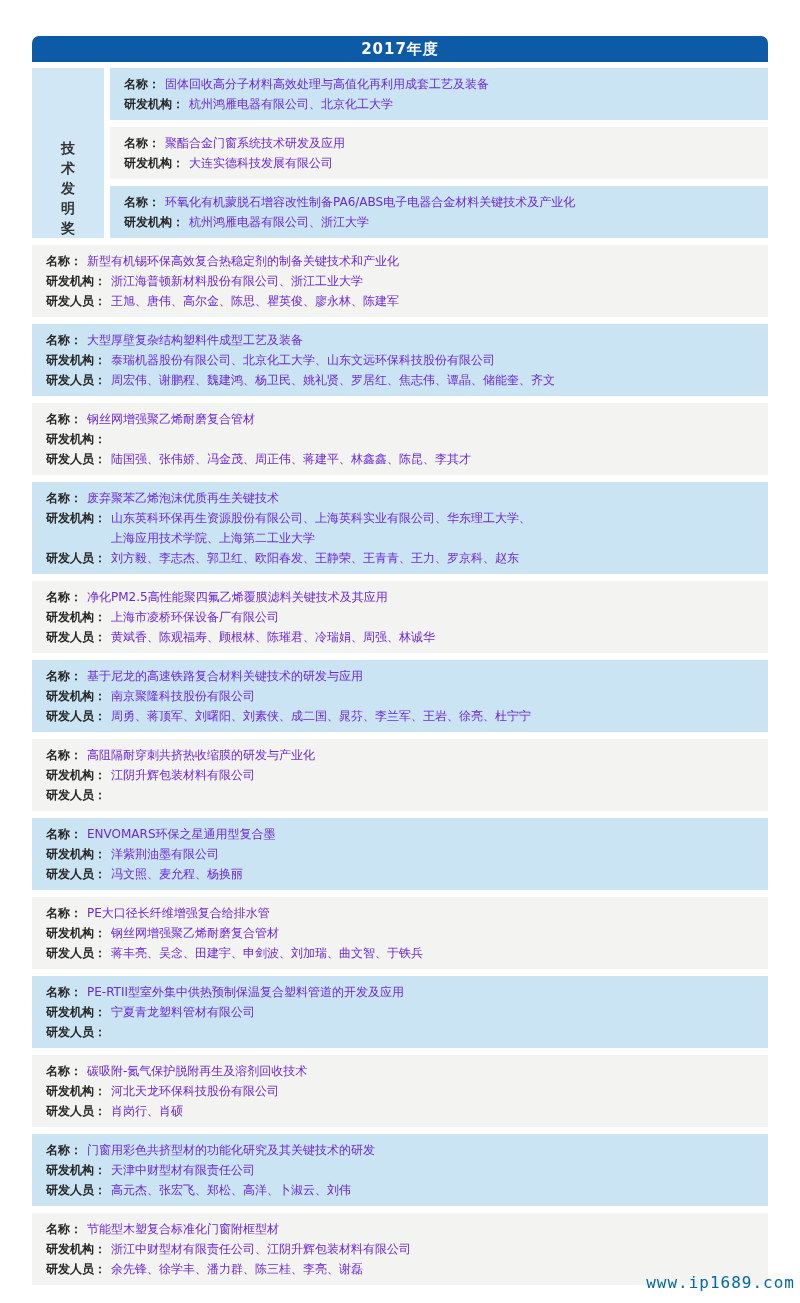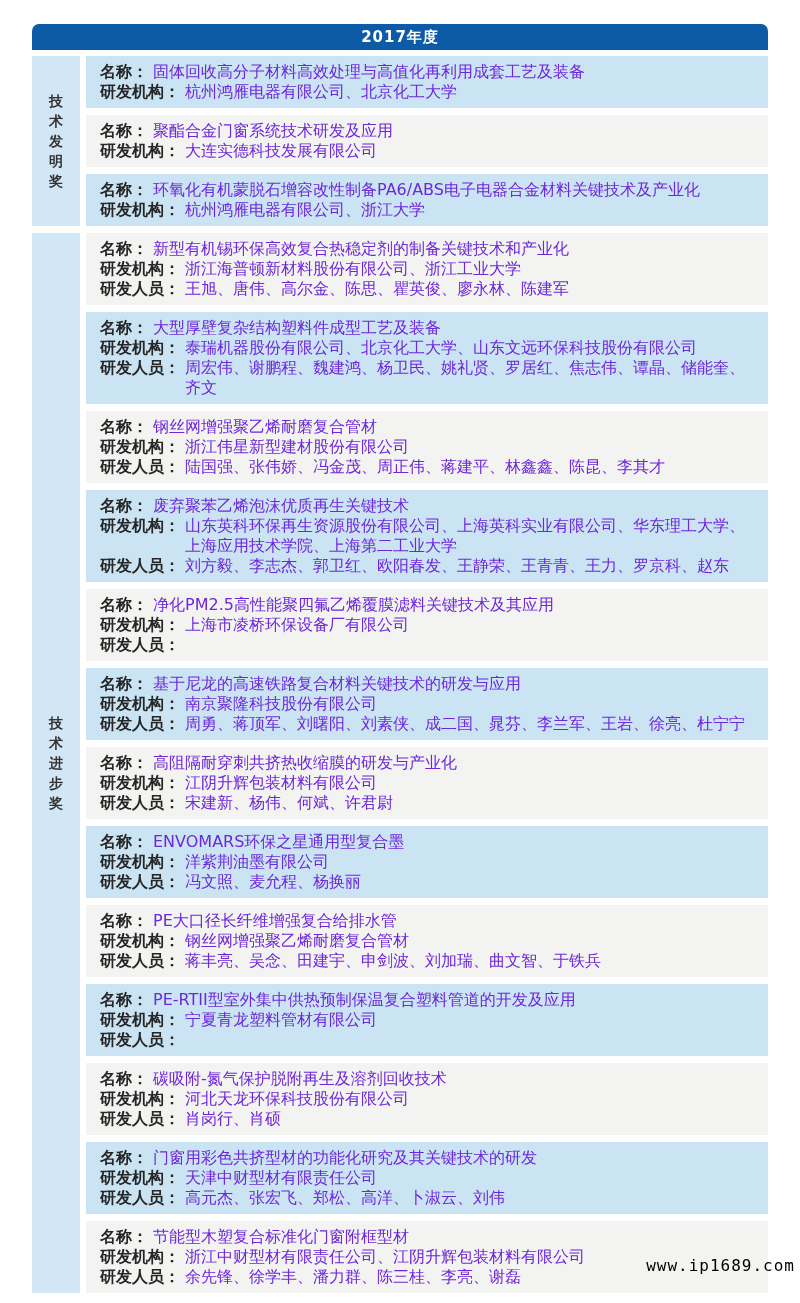--- a/index.html
+++ b/index.html
@@ -1,47 +1,47 @@
 <!DOCTYPE html>
 <html><head>
 <meta charset="utf-8">
 <style>
   html,body{margin:0;padding:0;}
   body{
     width:800px;height:1303px;background:#ffffff;overflow:hidden;
     font-family:"DejaVu Sans","Liberation Sans",sans-serif;
     position:relative;
   }
-  .table-wrap{position:absolute;left:32px;top:24px;width:736px;}
+  .table-wrap{position:absolute;left:32px;top:36px;width:736px;}
   .year-header{
     height:26px;background:#0d5aa6;border-radius:7px 7px 0 0;
     display:flex;align-items:center;justify-content:center;
   }
   .year-header span{color:#ffffff;font-size:15px;font-weight:bold;letter-spacing:1px;}
   .body{margin-top:6px;display:flex;flex-direction:column;gap:7px;}
   .section{display:flex;gap:6px;align-items:stretch;}
   .award-cell{
-    width:48px;flex:none;background:#d2e7f5;
-    display:flex;align-items:center;justify-content:center;
+    width:72px;flex:none;background:#d2e7f5;
+    display:flex;align-items:flex-end;justify-content:center;
   }
   .vtext{
     width:1.15em;font-size:14px;font-weight:bold;color:#333;
     word-break:break-all;line-height:20px;text-align:center;
   }
   .entries{flex:1;display:flex;flex-direction:column;gap:7px;}
   .entry{padding:6px 14px;}
   .entry.blue{background:#cbe4f4;}
   .entry.gray{background:#f3f3f1;}
-  .row{display:flex;line-height:20px;font-size:16px;}
+  .row{display:flex;line-height:20px;font-size:12px;}
   .lbl{flex:none;font-weight:bold;color:#262626;padding-right:5px;}
   .val{flex:1;color:#6d28d9;white-space:pre-line;}
   .watermark{
-    position:absolute;right:5px;bottom:28px;
+    position:absolute;right:5px;bottom:11px;
     font-family:"DejaVu Sans Mono","Liberation Mono",monospace;
-    font-size:16px;color:#000000;letter-spacing:1px;margin-top:16px;
+    font-size:16px;color:#0369a1;letter-spacing:1px;margin-top:16px;
   }
 </style>
 </head>
 <body>
 
 <div class="table-wrap">
   <div class="year-header">
     <span>2017年度</span>
   </div>
   <div class="body" id="sections-root">
@@ -76,23 +76,20 @@
               <span class="val">环氧化有机蒙脱石增容改性制备PA6/ABS电子电器合金材料关键技术及产业化</span>
             </div>
             <div class="row">
               <span class="lbl">研发机构：</span>
               <span class="val">杭州鸿雁电器有限公司、浙江大学</span>
             </div>
           </div>
         </div>
       </div>
       <div class="section">
-        <div class="award-cell">
-          <span class="vtext">技术进步奖</span>
-        </div>
         <div class="entries">
           <div class="entry gray">
             <div class="row">
               <span class="lbl">名称：</span>
               <span class="val">新型有机锡环保高效复合热稳定剂的制备关键技术和产业化</span>
             </div>
             <div class="row">
               <span class="lbl">研发机构：</span>
               <span class="val">浙江海普顿新材料股份有限公司、浙江工业大学</span>
             </div>
@@ -115,21 +112,20 @@
               <span class="val">周宏伟、谢鹏程、魏建鸿、杨卫民、姚礼贤、罗居红、焦志伟、谭晶、储能奎、齐文</span>
             </div>
           </div>
           <div class="entry gray">
             <div class="row">
               <span class="lbl">名称：</span>
               <span class="val">钢丝网增强聚乙烯耐磨复合管材</span>
             </div>
             <div class="row">
               <span class="lbl">研发机构：</span>
-              <span class="val">浙江伟星新型建材股份有限公司</span>
             </div>
             <div class="row">
               <span class="lbl">研发人员：</span>
               <span class="val">陆国强、张伟娇、冯金茂、周正伟、蒋建平、林鑫鑫、陈昆、李其才</span>
             </div>
           </div>
           <div class="entry blue">
             <div class="row">
               <span class="lbl">名称：</span>
               <span class="val">废弃聚苯乙烯泡沫优质再生关键技术</span>
@@ -148,20 +144,21 @@
             <div class="row">
               <span class="lbl">名称：</span>
               <span class="val">净化PM2.5高性能聚四氟乙烯覆膜滤料关键技术及其应用</span>
             </div>
             <div class="row">
               <span class="lbl">研发机构：</span>
               <span class="val">上海市凌桥环保设备厂有限公司</span>
             </div>
             <div class="row">
               <span class="lbl">研发人员：</span>
+              <span class="val">黄斌香、陈观福寿、顾根林、陈璀君、冷瑞娟、周强、林诚华</span>
             </div>
           </div>
           <div class="entry blue">
             <div class="row">
               <span class="lbl">名称：</span>
               <span class="val">基于尼龙的高速铁路复合材料关键技术的研发与应用</span>
             </div>
             <div class="row">
               <span class="lbl">研发机构：</span>
               <span class="val">南京聚隆科技股份有限公司</span>
@@ -175,21 +172,20 @@
             <div class="row">
               <span class="lbl">名称：</span>
               <span class="val">高阻隔耐穿刺共挤热收缩膜的研发与产业化</span>
             </div>
             <div class="row">
               <span class="lbl">研发机构：</span>
               <span class="val">江阴升辉包装材料有限公司</span>
             </div>
             <div class="row">
               <span class="lbl">研发人员：</span>
-              <span class="val">宋建新、杨伟、何斌、许君尉</span>
             </div>
           </div>
           <div class="entry blue">
             <div class="row">
               <span class="lbl">名称：</span>
               <span class="val">ENVOMARS环保之星通用型复合墨</span>
             </div>
             <div class="row">
               <span class="lbl">研发机构：</span>
               <span class="val">洋紫荆油墨有限公司</span>

